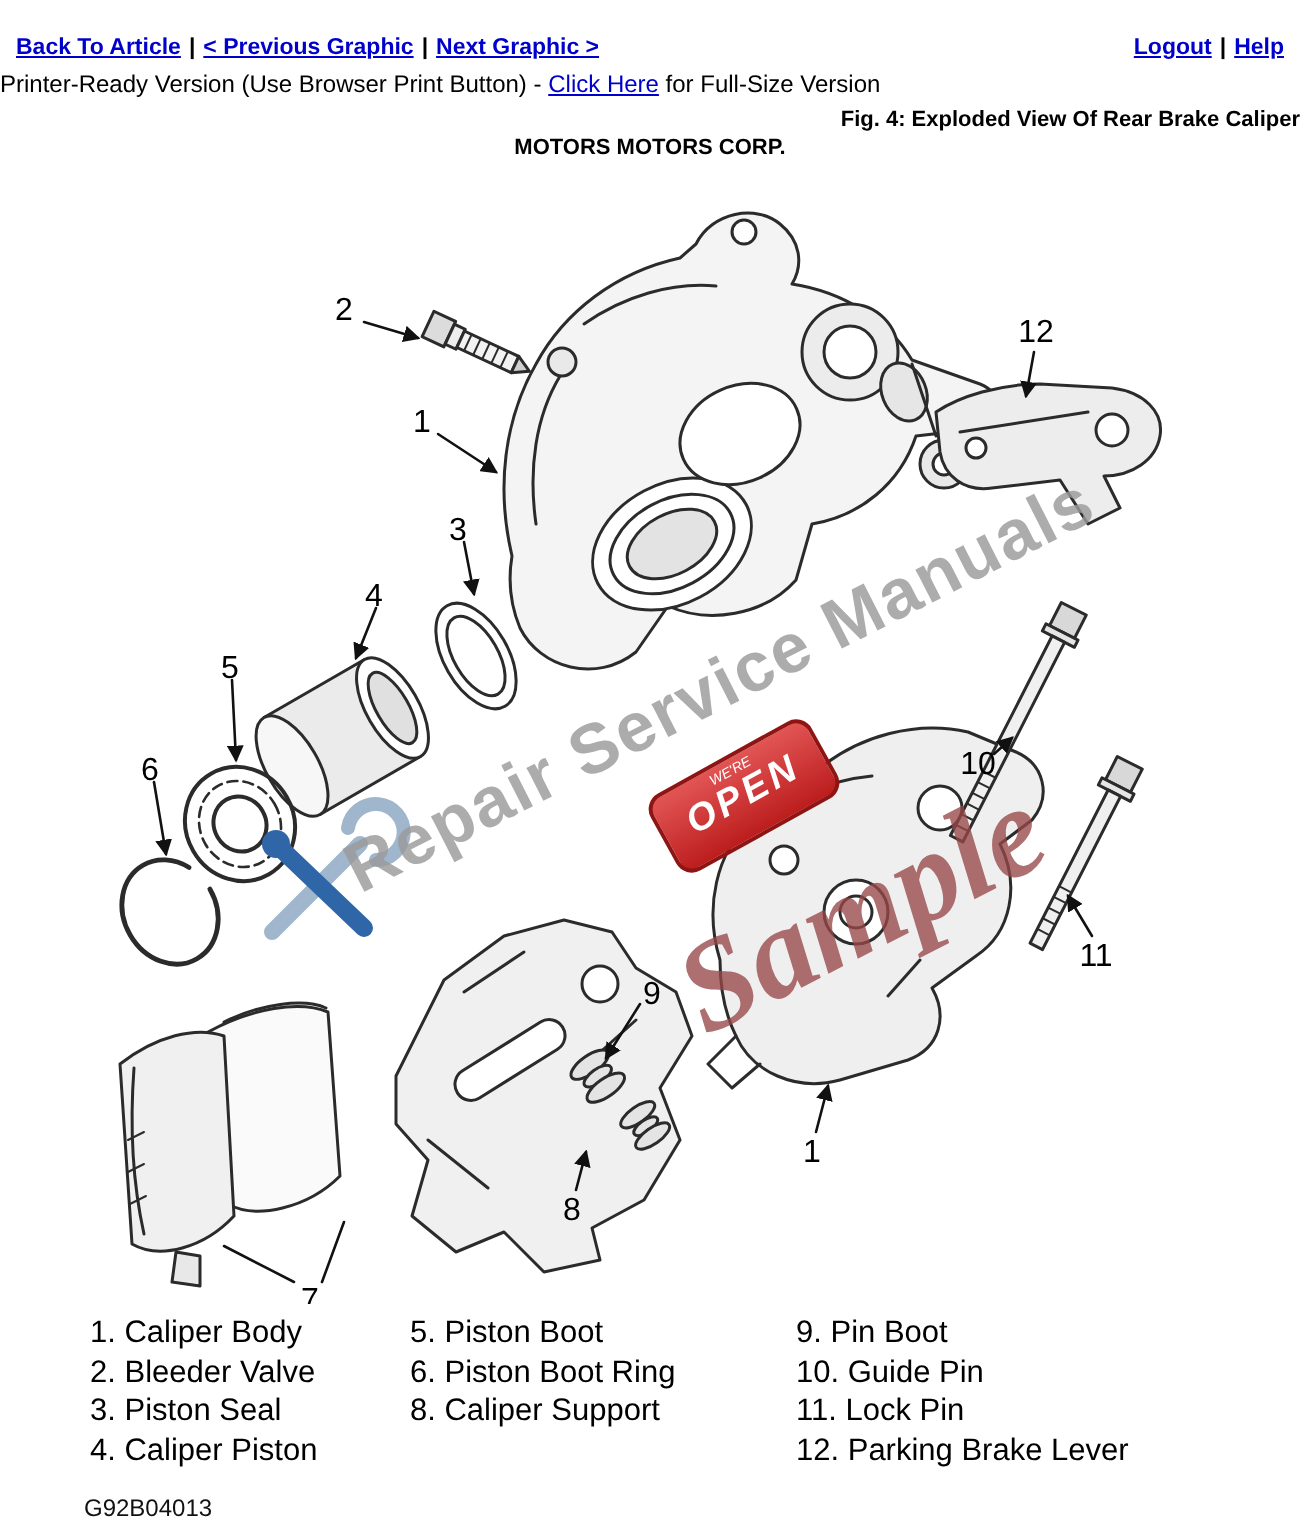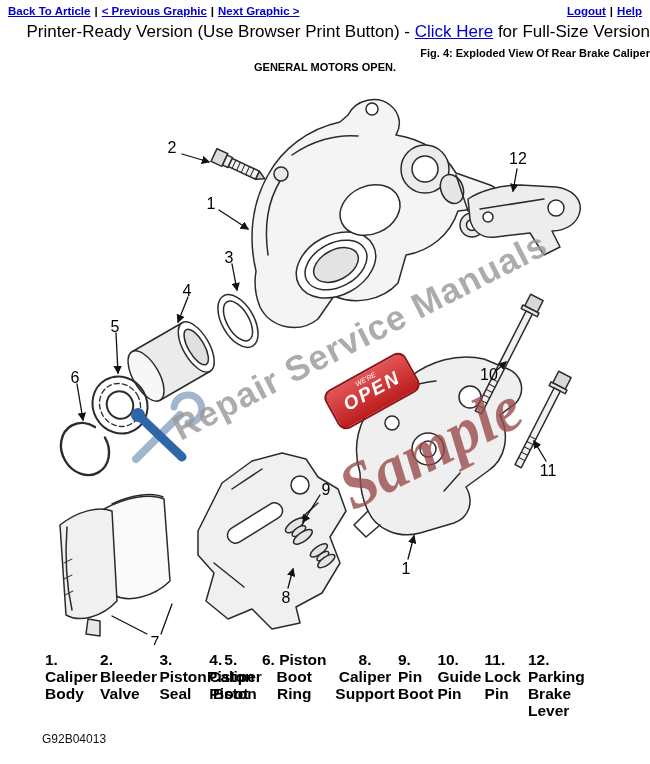--- a/index.html
+++ b/index.html
@@ -3,25 +3,25 @@
 <meta charset="utf-8">
 <style>
   * { margin:0; padding:0; box-sizing:border-box; }
   html,body { background:#ffffff; }
   body {
     width:650px; height:764px; overflow:hidden;
     font-family:"Liberation Sans", sans-serif; color:#000;
   }
   a { color:#0000cc; text-decoration:underline; cursor:pointer; }
 
-  .nav { display:flex; justify-content:space-between; padding:5px 8px 2px 8px;
+  .nav { display:flex; justify-content:space-between; padding:18px 8px 2px 8px;
          font-size:11.5px; font-weight:bold; }
   .nav .sep { color:#000; margin:0 4px; }
 
-  .line1 { text-align:right; font-size:17px; margin-top:3px; }
+  .line1 { text-align:left; font-size:12px; margin-top:3px; }
   .fig-title { text-align:right; font-size:11px; font-weight:bold; margin-top:5px; }
   .manufacturer { text-align:center; font-size:11px; font-weight:bold; margin-top:2px; }
 
   .stage { position:relative; width:650px; height:572px; }
   .diagram { position:absolute; left:0; top:0; }
 
   .wm-brand {
     position:absolute; left:150px; top:243px; width:420px; text-align:center;
     transform:rotate(-27deg); font-size:35px; font-weight:bold; letter-spacing:1px;
     color:#9b9b9b; opacity:.82; z-index:2; white-space:nowrap; pointer-events:none;
@@ -36,23 +36,23 @@
     position:absolute; left:326px; top:296px; width:92px; height:44px;
     transform:rotate(-29deg); background:linear-gradient(#e25555,#bc1d1d);
     border:2px solid #8f1515; border-radius:9px; z-index:3; color:#fff;
     text-align:center; pointer-events:none;
   }
   .wm-open .small { display:block; font-size:7px; font-style:italic; margin-top:3px; line-height:1; }
   .wm-open .big { display:block; font-size:19px; font-weight:bold; font-style:italic;
                   letter-spacing:2px; line-height:1.1; }
 
   .legend { display:flex; margin:6px 0 0 45px; font-size:15.5px; line-height:17px; }
-  .legend .col { display:flex; flex-direction:row; gap:2.5px;font-weight:bold; }
+  .legend .col { display:flex; flex-direction:column; gap:2.5px; }
   .legend .col.c1 { width:160px; }
-  .legend .col.c2 { width:193px;text-align:center; }
+  .legend .col.c2 { width:193px; }
   .legend .col.c3 { width:210px; }
 
   .fig-code { margin:13px 0 0 42px; font-size:12px; color:#111; }
 
   svg text { font-family:"Liberation Sans", sans-serif; }
 </style>
 </head>
 <body>
 
 <div class="nav">
@@ -61,21 +61,21 @@
   </div>
   <div class="nav-right">
     <a>Logout</a><span class="sep">|</span><a>Help</a>
   </div>
 </div>
 
 <div class="line1">
   <span>Printer-Ready Version (Use Browser Print Button) - </span><a>Click Here</a><span> for Full-Size Version</span>
 </div>
 <div class="fig-title">Fig. 4: Exploded View Of Rear Brake Caliper</div>
-<div class="manufacturer">GENERAL MOTORS OPEN.</div>
+<div class="manufacturer">MOTORS MOTORS CORP.</div>
 
 <div class="stage">
 
   <svg class="diagram" width="650" height="572" viewBox="0 70 650 572" xmlns="http://www.w3.org/2000/svg">
     <defs>
       <marker id="arr" viewBox="0 0 10 10" refX="8.5" refY="5" markerWidth="6.5" markerHeight="6.5" orient="auto">
         <path d="M0,0 L10,5 L0,10 Z" fill="#111"></path>
       </marker>
     </defs>
     <g stroke="#2b2b2b" stroke-width="1.5" fill="none" stroke-linejoin="round" stroke-linecap="round">

